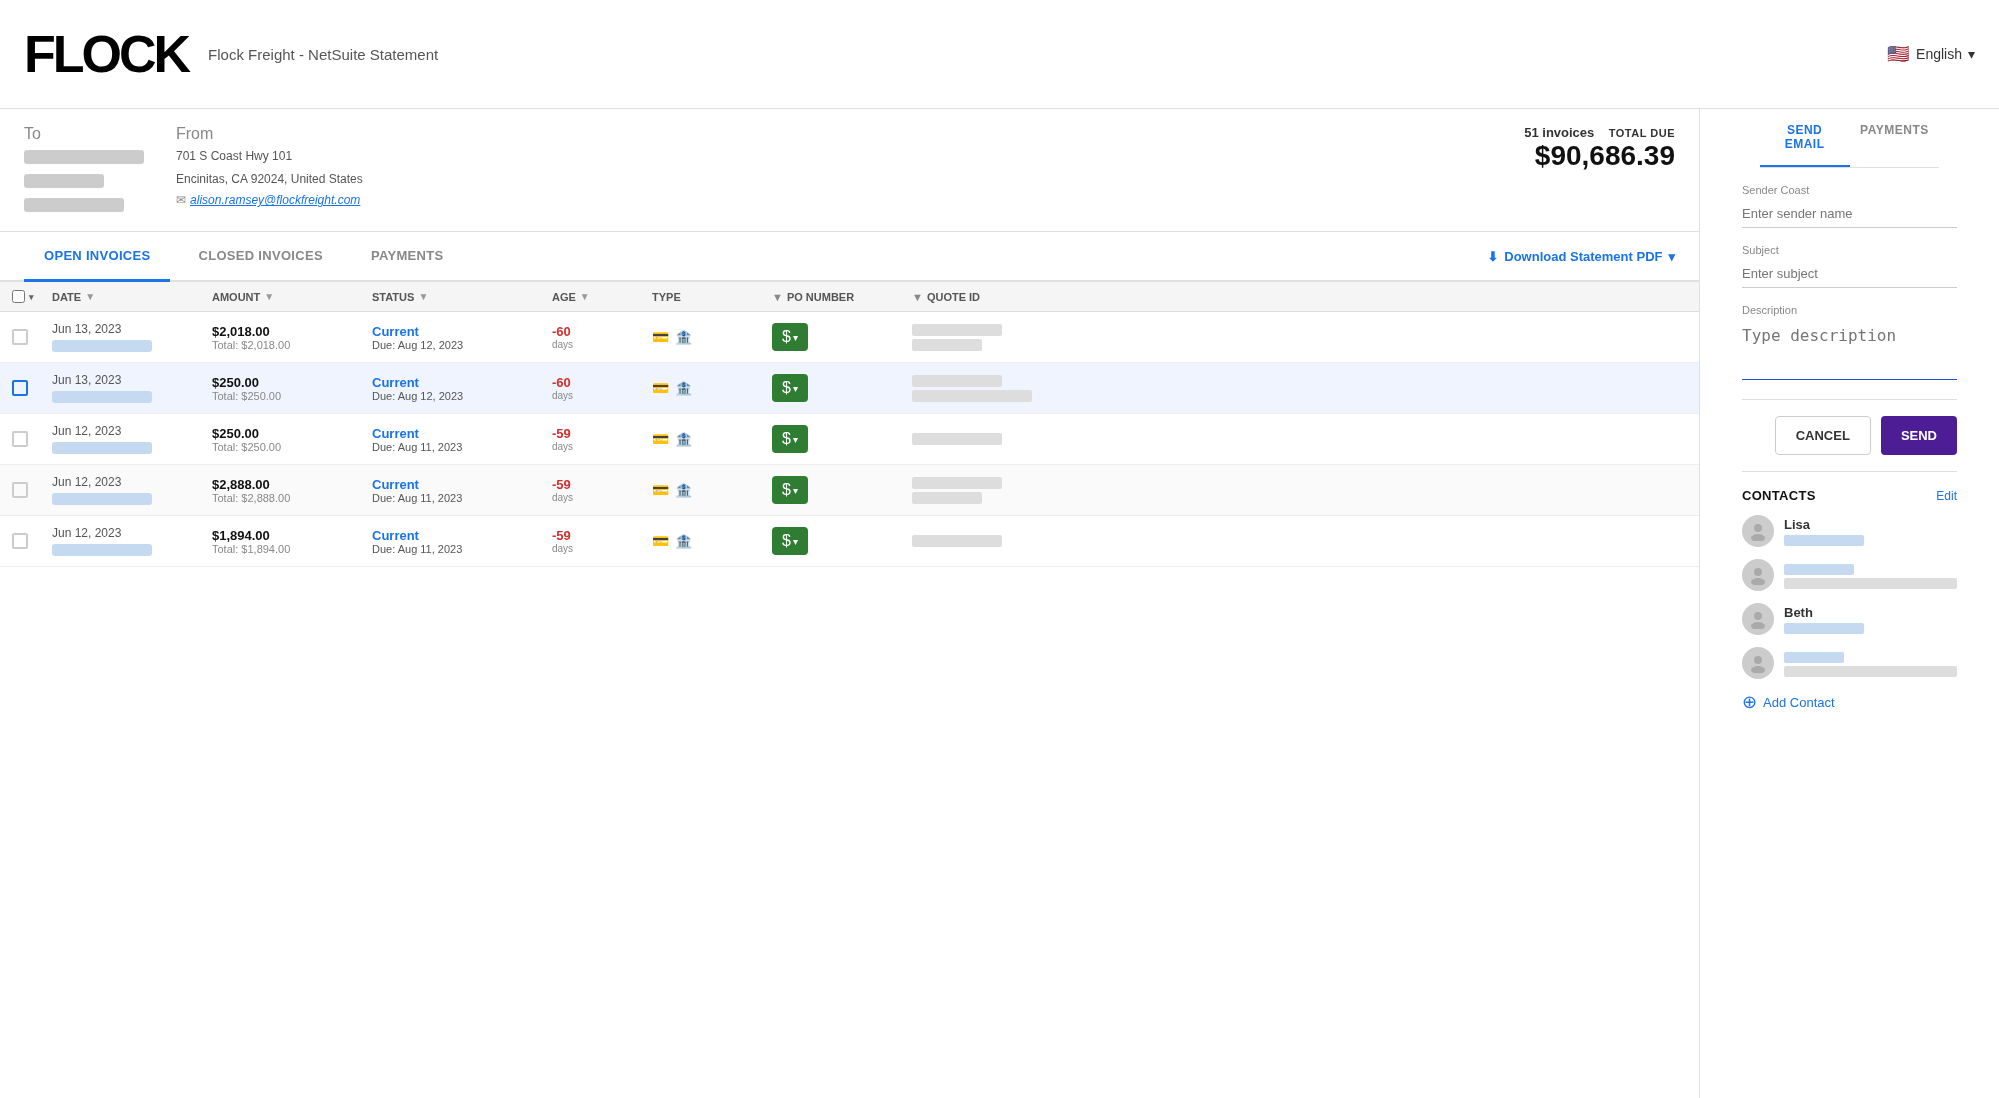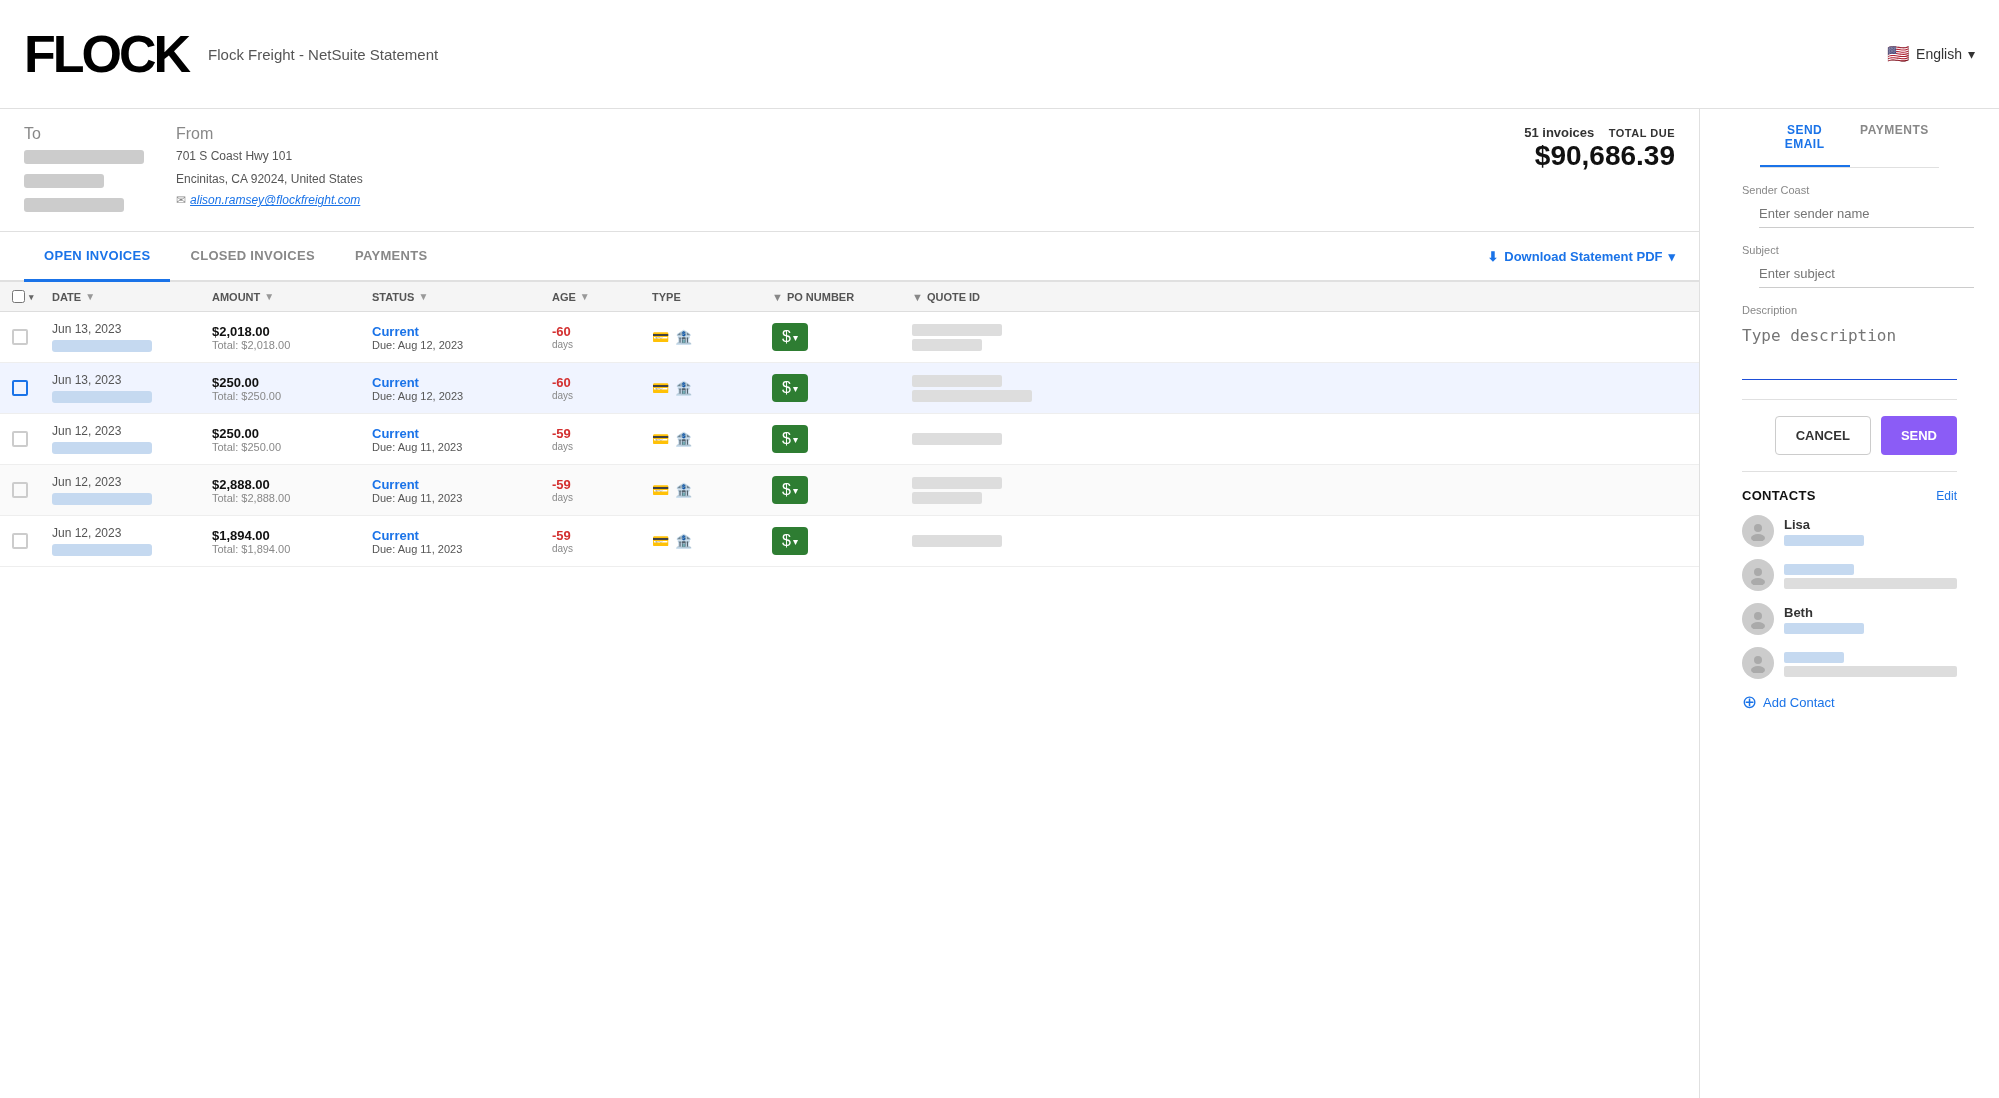--- a/index.html
+++ b/index.html
@@ -30,21 +30,21 @@
     .from-addr { font-size: 12px; color: #555; line-height: 1.6; }
     .from-email { color: #1a73e8; font-size: 12px; font-style: italic; }
     .invoice-summary { text-align: right; }
     .invoice-count { font-size: 13px; color: #888; }
     .invoice-count span { color: #333; font-weight: 600; }
     .total-label { font-size: 11px; color: #888; text-transform: uppercase; letter-spacing: 0.5px; }
     .total-amount { font-size: 28px; font-weight: 700; color: #111; }
 
     
     .tabs-bar { display: flex; align-items: center; padding: 0 24px; border-bottom: 2px solid #e0e0e0; background: #fff; justify-content: space-between; }
-    .tabs-left { display: flex; gap: 0; }
+    .tabs-left { display: flex; gap: 8px; }
     .tab { padding: 16px 20px; font-size: 13px; font-weight: 600; color: #888; cursor: pointer; border-bottom: 3px solid transparent; margin-bottom: -2px; text-transform: uppercase; letter-spacing: 0.3px; }
     .tab.active { color: #1a73e8; border-bottom-color: #1a73e8; }
     .download-btn { display: flex; align-items: center; gap: 6px; color: #1a73e8; font-size: 13px; font-weight: 600; cursor: pointer; }
     .table-header { display: grid; grid-template-columns: 40px 160px 160px 180px 100px 120px 140px 140px; background: #f5f5f5; padding: 8px 12px; border-bottom: 1px solid #ddd; align-items: center; font-size: 11px; font-weight: 600; color: #555; text-transform: uppercase; }
     .table-header .col { display: flex; align-items: center; gap: 4px; }
     .sort-icon { font-size: 10px; color: #999; }
 
     .table-row { display: grid; grid-template-columns: 40px 160px 160px 180px 100px 120px 140px 140px; padding: 10px 12px; border-bottom: 1px solid #eee; align-items: center; background: #fff; }
     .table-row:nth-child(even) { background: #fafafa; }
 
@@ -67,28 +67,28 @@
 
     
     .right-panel { width: 300px; background: #fff; border-left: 1px solid #e0e0e0; padding: 0; display: flex; flex-direction: column; overflow-y: auto; align-items: center; }
     .right-tabs { display: flex; border-bottom: 1px solid #e0e0e0; }
     .right-tab { flex: 1; text-align: center; padding: 14px 8px; font-size: 12px; font-weight: 600; color: #888; cursor: pointer; text-transform: uppercase; letter-spacing: 0.5px; border-bottom: 2px solid transparent; }
     .right-tab.active { color: #1a73e8; border-bottom-color: #1a73e8; }
 
     .right-body { padding: 16px; flex: 1; }
     .form-group { margin-bottom: 16px; }
     .form-label { font-size: 11px; color: #888; margin-bottom: 4px; display: block; }
-    .form-input { width: 100%; border: none; border-bottom: 1px solid #ccc; padding: 6px 0; font-size: 13px; color: #555; outline: none; background: transparent; margin-left: 17px; }
+    .form-input { width: 100%; border: none; border-bottom: 1px solid #ccc; padding: 6px 0; font-size: 13px; color: #555; outline: none; background: transparent; }
     .form-textarea { width: 100%; border: none; border-bottom: 1px solid #1d4ed8; padding: 6px 0; font-size: 16px; color: #555; outline: none; background: transparent; resize: none; min-height: 60px; }
 
     .divider { border: none; border-top: 1px solid #e0e0e0; margin: 16px 0; }
 
     .action-btns { display: flex; justify-content: flex-end; gap: 10px; margin-bottom: 16px; }
     .btn-cancel { background: #fff; border: 1px solid #ccc; color: #333; padding: 8px 20px; border-radius: 4px; font-size: 13px; font-weight: 600; cursor: pointer; text-transform: uppercase; }
-    .btn-send { background: #8b5cf6; color: #fff; border: none; padding: 12px 20px; border-radius: 4px; font-size: 13px; font-weight: 600; cursor: pointer; text-transform: uppercase; }
+    .btn-send { background: #4c1d95; color: #fff; border: none; padding: 12px 20px; border-radius: 4px; font-size: 13px; font-weight: 600; cursor: pointer; text-transform: uppercase; }
 
     
     .contacts-header { display: flex; justify-content: space-between; align-items: center; margin-bottom: 12px; }
     .contacts-title { font-size: 13px; font-weight: 700; color: #111; text-transform: uppercase; letter-spacing: 0.3px; }
     .edit-link { color: #1a73e8; font-size: 12px; cursor: pointer; }
 
     .contact-item { display: flex; align-items: center; gap: 10px; margin-bottom: 12px; }
     .contact-avatar { width: 32px; height: 32px; border-radius: 50%; background: #ccc; display: flex; align-items: center; justify-content: center; font-size: 14px; color: #888; flex-shrink: 0; }
     .contact-info { flex: 1; }
     .contact-name { font-size: 13px; font-weight: 600; color: #333; }

